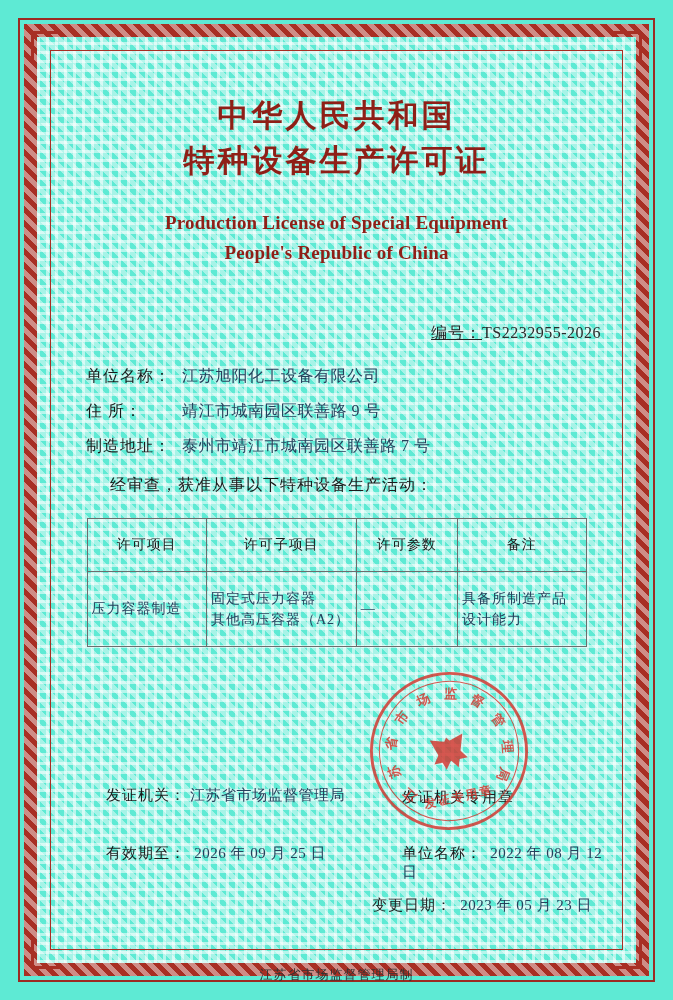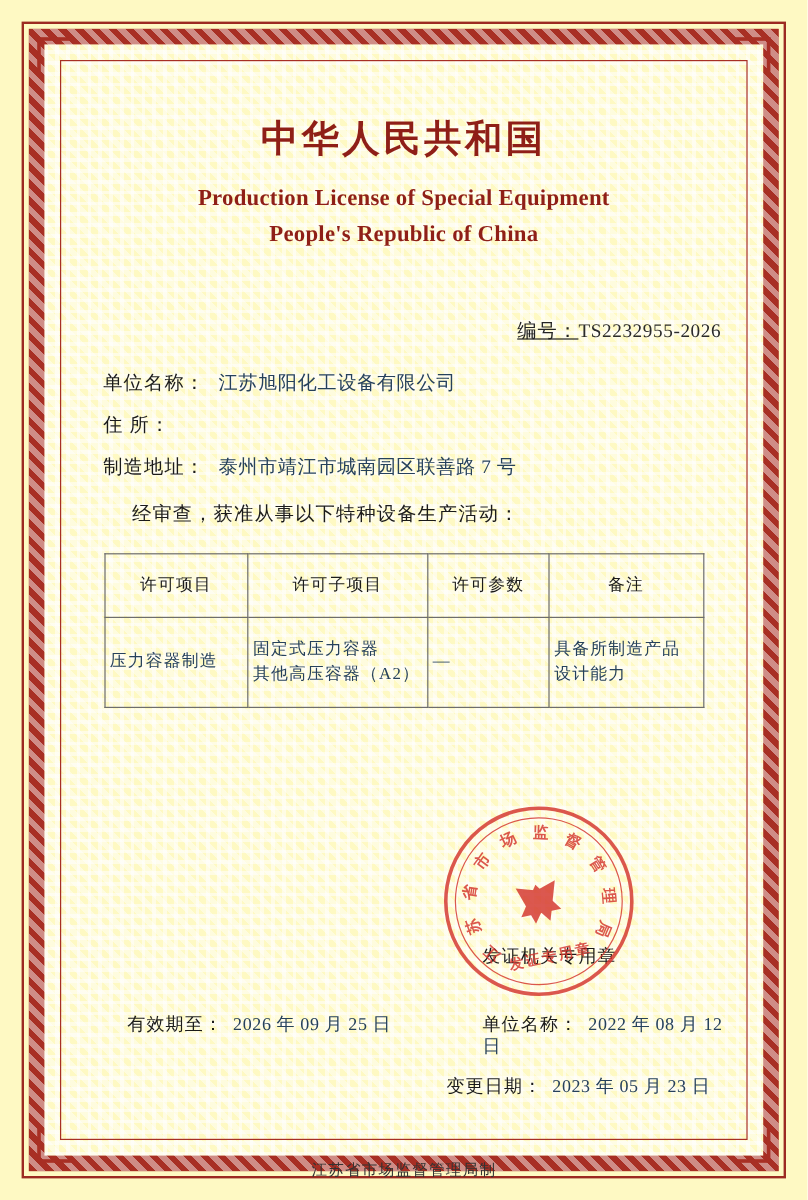--- a/index.html
+++ b/index.html
@@ -15,21 +15,21 @@
     position: relative;
     overflow: hidden;
   }
 
   
   .certificate {
     position: absolute;
     left: 0; top: 0;
     width: 673px;
     height: 1000px;
-    background: #fef9c3;
+    background: #5eead4;
     box-sizing: border-box;
   }
 
   
   .border-outer {
     position: absolute;
     left: 18px; top: 18px; right: 18px; bottom: 18px;
     border: 2px solid #9c2a22;
     box-sizing: border-box;
   }
@@ -96,21 +96,21 @@
     line-height: 1.45;
   }
   .title-cn .line1 { margin-top: 32px; }
   .title-en {
     text-align: center;
     color: #8f1f17;
     font-weight: bold;
     font-size: 19px;
     letter-spacing: 0.2px;
     line-height: 1.6;
-    margin-top: 12px;
+    margin-top: 24px;
   }
 
   .cert-no {
     margin-top: 54px;
     text-align: right;
     padding-right: 10px;
     font-size: 16px;
     color: #222;
     letter-spacing: 0.5px;
   }
@@ -309,38 +309,40 @@
   <div class="border-inner"></div>
   <div class="corner tl"></div>
   <div class="corner tr"></div>
   <div class="corner bl"></div>
   <div class="corner br"></div>
 
   <div class="content">
 
     <div class="title-cn">
       <div class="line1">中华人民共和国</div>
+      <div class="line2">特种设备生产许可证</div>
     </div>
 
     <div class="title-en">
       <div>Production License of Special Equipment</div>
       <div>People's Republic of China</div>
     </div>
 
     <div class="cert-no">
       <span class="label">编号：</span><span class="value">TS2232955-2026</span>
     </div>
 
     <div class="fields">
       <div class="field-row">
         <span class="field-label">单位名称：</span>
         <span class="field-value">江苏旭阳化工设备有限公司</span>
       </div>
       <div class="field-row">
         <span class="field-label spaced">住      所：</span>
+        <span class="field-value">靖江市城南园区联善路 9 号</span>
       </div>
       <div class="field-row">
         <span class="field-label">制造地址：</span>
         <span class="field-value">泰州市靖江市城南园区联善路 7 号</span>
       </div>
     </div>
 
     <div class="statement">经审查，获准从事以下特种设备生产活动：</div>
 
     <table class="permits">
@@ -362,20 +364,24 @@
           <td>—</td>
           <td>
             <div>具备所制造产品</div>
             <div>设计能力</div>
           </td>
         </tr>
       </tbody>
     </table>
 
     <div class="sig">
+      <div class="sig-row sig-issue-org">
+        <span class="sig-label">发证机关：</span>
+        <span class="sig-value">江苏省市场监督管理局</span>
+      </div>
       <div class="sig-authority">发证机关专用章</div>
 
       <div class="sig-valid">
         <span class="sig-label">有效期至：</span>
         <span class="sig-value">2026 年 09 月 25 日</span>
       </div>
 
       <div class="sig-issue-date">
         <span class="sig-label">单位名称：</span>
         <span class="sig-value">2022 年 08 月 12 日</span>

